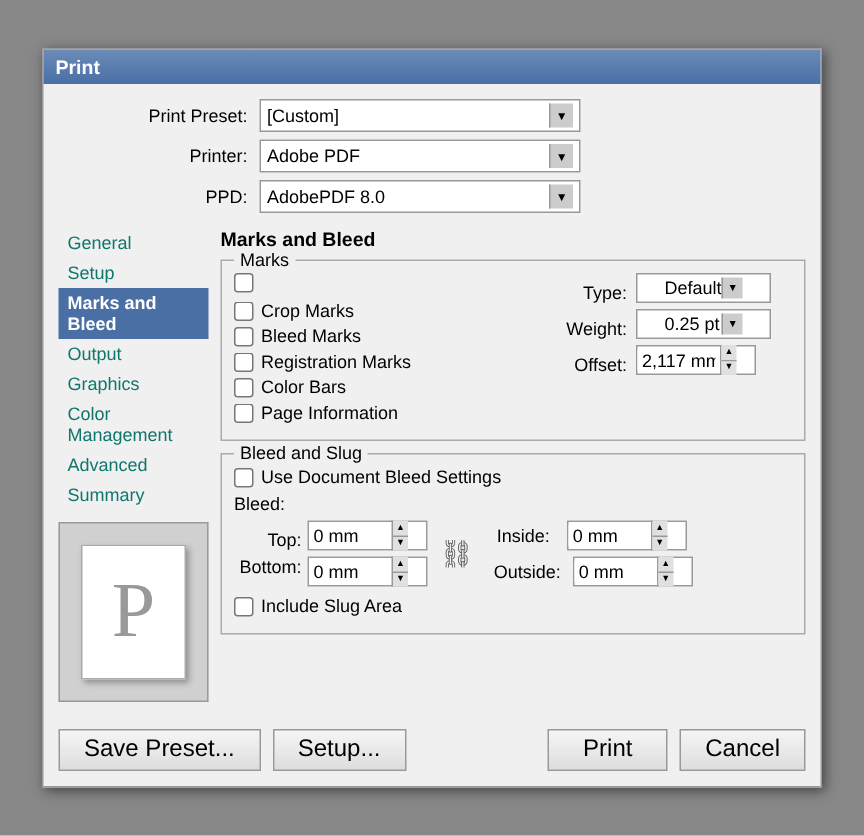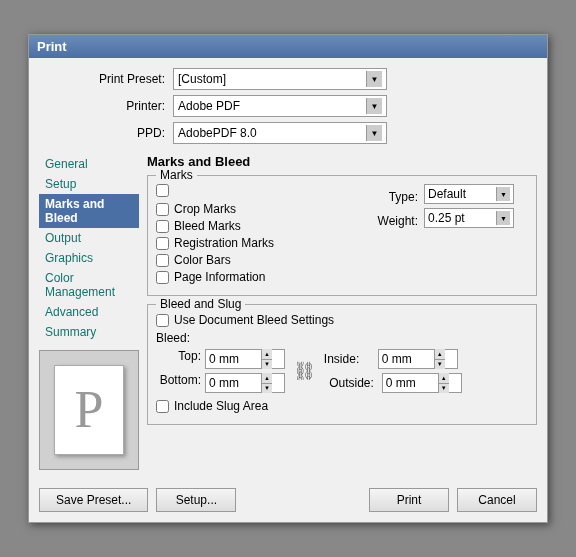--- a/index.html
+++ b/index.html
@@ -166,21 +166,21 @@
     .type-label {
       text-align: right;
       min-width: 50px;
     }
     .small-dropdown {
       display: flex;
       align-items: center;
       border: 1px solid #999;
       background: white;
       height: 20px;
-      padding: 0 3px;
+      padding: 0 18px;
       cursor: pointer;
       width: 90px;
     }
     .small-dropdown span {
       flex: 1;
       font-size: 12px;
     }
     .small-dropdown-arrow {
       width: 14px;
       height: 14px;
@@ -232,21 +232,21 @@
       display: flex;
       justify-content: space-between;
       margin-top: 10px;
       padding-top: 8px;
     }
     .btn {
       background: linear-gradient(to bottom, #f5f5f5, #ddd);
       border: 1px solid #999;
       padding: 4px 16px;
       cursor: pointer;
-      font-size: 12px;
+      font-size: 16px;
       min-width: 80px;
       text-align: center;
     }
     .btn-group-right {
       display: flex;
       gap: 8px;
     }
     .all-marks-row {
       display: flex;
       align-items: center;
@@ -339,36 +339,46 @@
                   <div class="small-dropdown-arrow">▼</div>
                 </div>
               </div>
               <div class="weight-row">
                 <span class="type-label">Weight:</span>
                 <div class="small-dropdown">
                   <span>0.25 pt</span>
                   <div class="small-dropdown-arrow">▼</div>
                 </div>
               </div>
+              <div class="offset-row">
+                <span class="type-label">Offset:</span>
+                <div class="spinner-input">
+                  <input type="text" value="2,117 mm" style="">
+                  <div class="spinner-arrows">
+                    <button class="spinner-up">▲</button>
+                    <button class="spinner-down">▼</button>
+                  </div>
+                </div>
+              </div>
             </div>
           </div>
         </div>
 
         <div class="group-box bleed-slug">
           <span class="group-label">Bleed and Slug</span>
           <div class="checkbox-row">
             <input type="checkbox" style="">
             <span>Use Document Bleed Settings</span>
           </div>
           <div style="margin-top:4px;">
             <span>Bleed:</span>
           </div>
           <div style="display:flex; align-items:center; gap:8px; margin-top:4px;">
             <div>
-              <div style="display:flex; align-items:flex-start; gap:4px; margin-bottom:4px;">
+              <div style="display:flex; align-items:flex-end; gap:4px; margin-bottom:4px;">
                 <span style="min-width:45px; text-align:right;">Top:</span>
                 <div class="spinner-input">
                   <input type="text" value="0 mm" style="">
                   <div class="spinner-arrows">
                     <button class="spinner-up">▲</button>
                     <button class="spinner-down">▼</button>
                   </div>
                 </div>
               </div>
               <div style="display:flex; align-items:flex-start; gap:4px;">
@@ -378,21 +388,21 @@
                   <div class="spinner-arrows">
                     <button class="spinner-up">▲</button>
                     <button class="spinner-down">▼</button>
                   </div>
                 </div>
               </div>
             </div>
             <div style="font-size:18px; color:#555;">⛓</div>
             <div>
               <div style="display:flex; align-items:center; gap:4px; margin-bottom:4px;">
-                <span style="min-width:50px; text-align:left;">Inside:</span>
+                <span style="min-width:50px; text-align:center;">Inside:</span>
                 <div class="spinner-input">
                   <input type="text" value="0 mm" style="">
                   <div class="spinner-arrows">
                     <button class="spinner-up">▲</button>
                     <button class="spinner-down">▼</button>
                   </div>
                 </div>
               </div>
               <div style="display:flex; align-items:center; gap:8px;">
                 <span style="min-width:50px; text-align:right;">Outside:</span>

